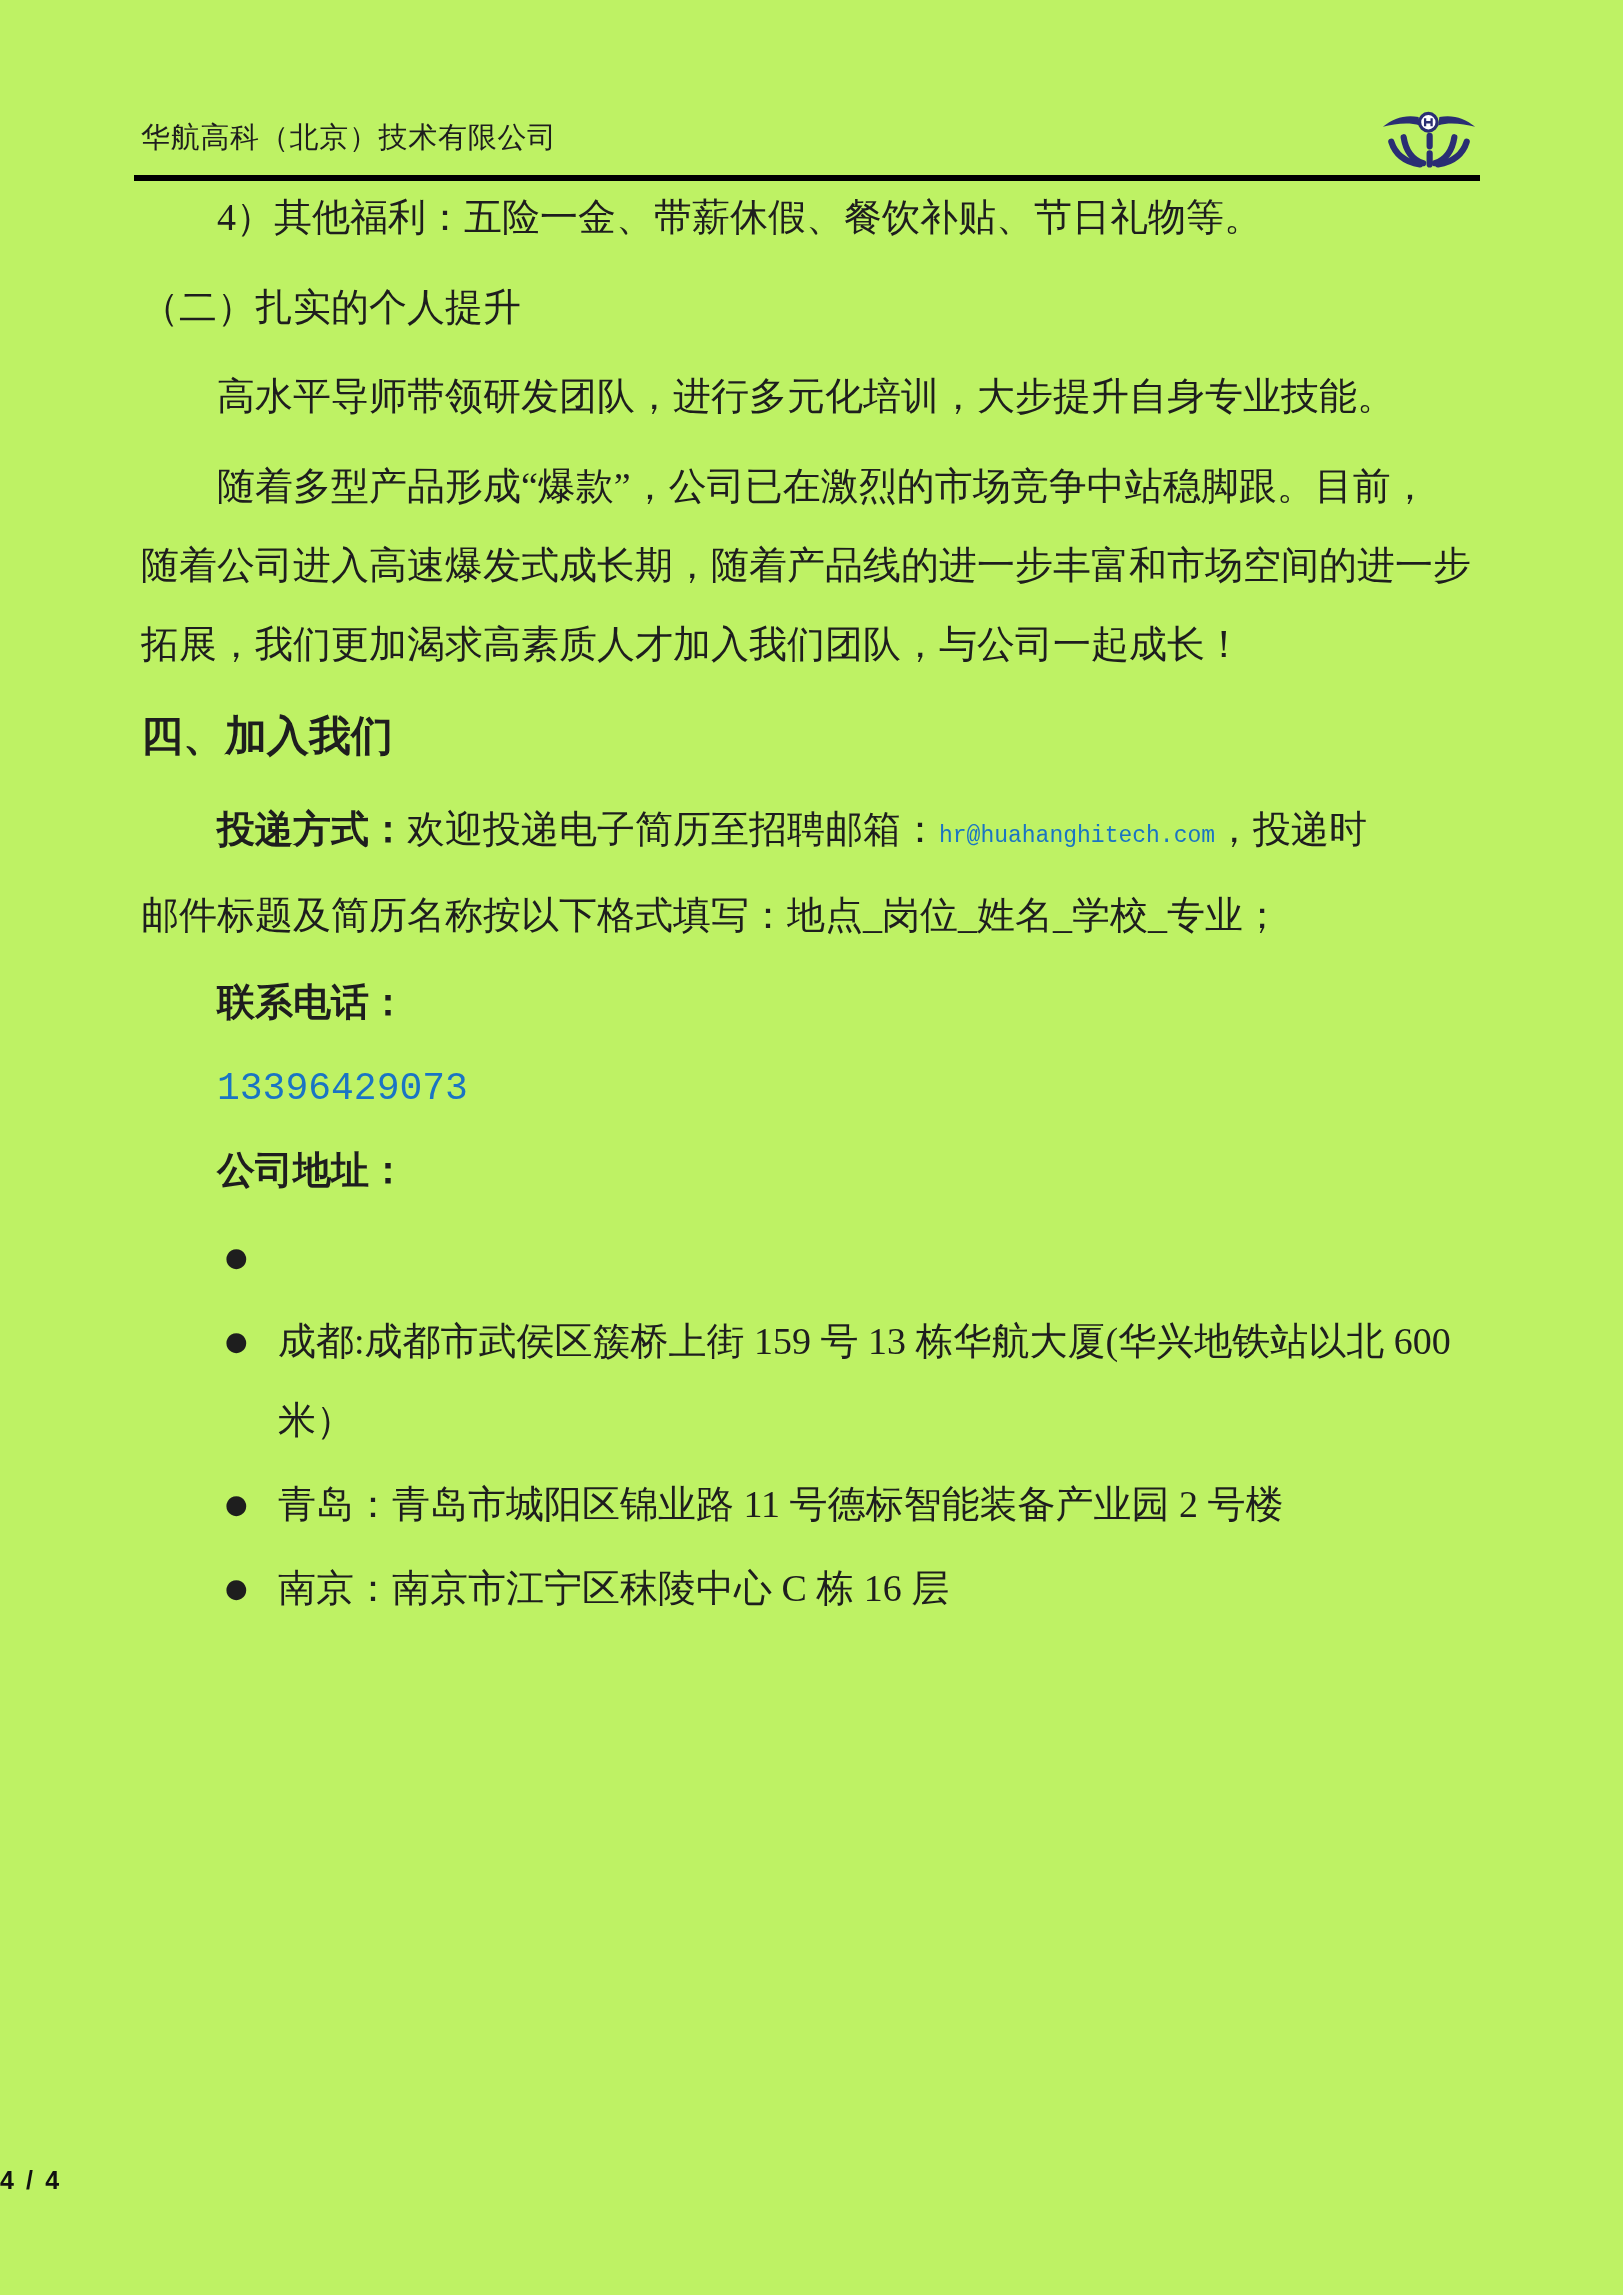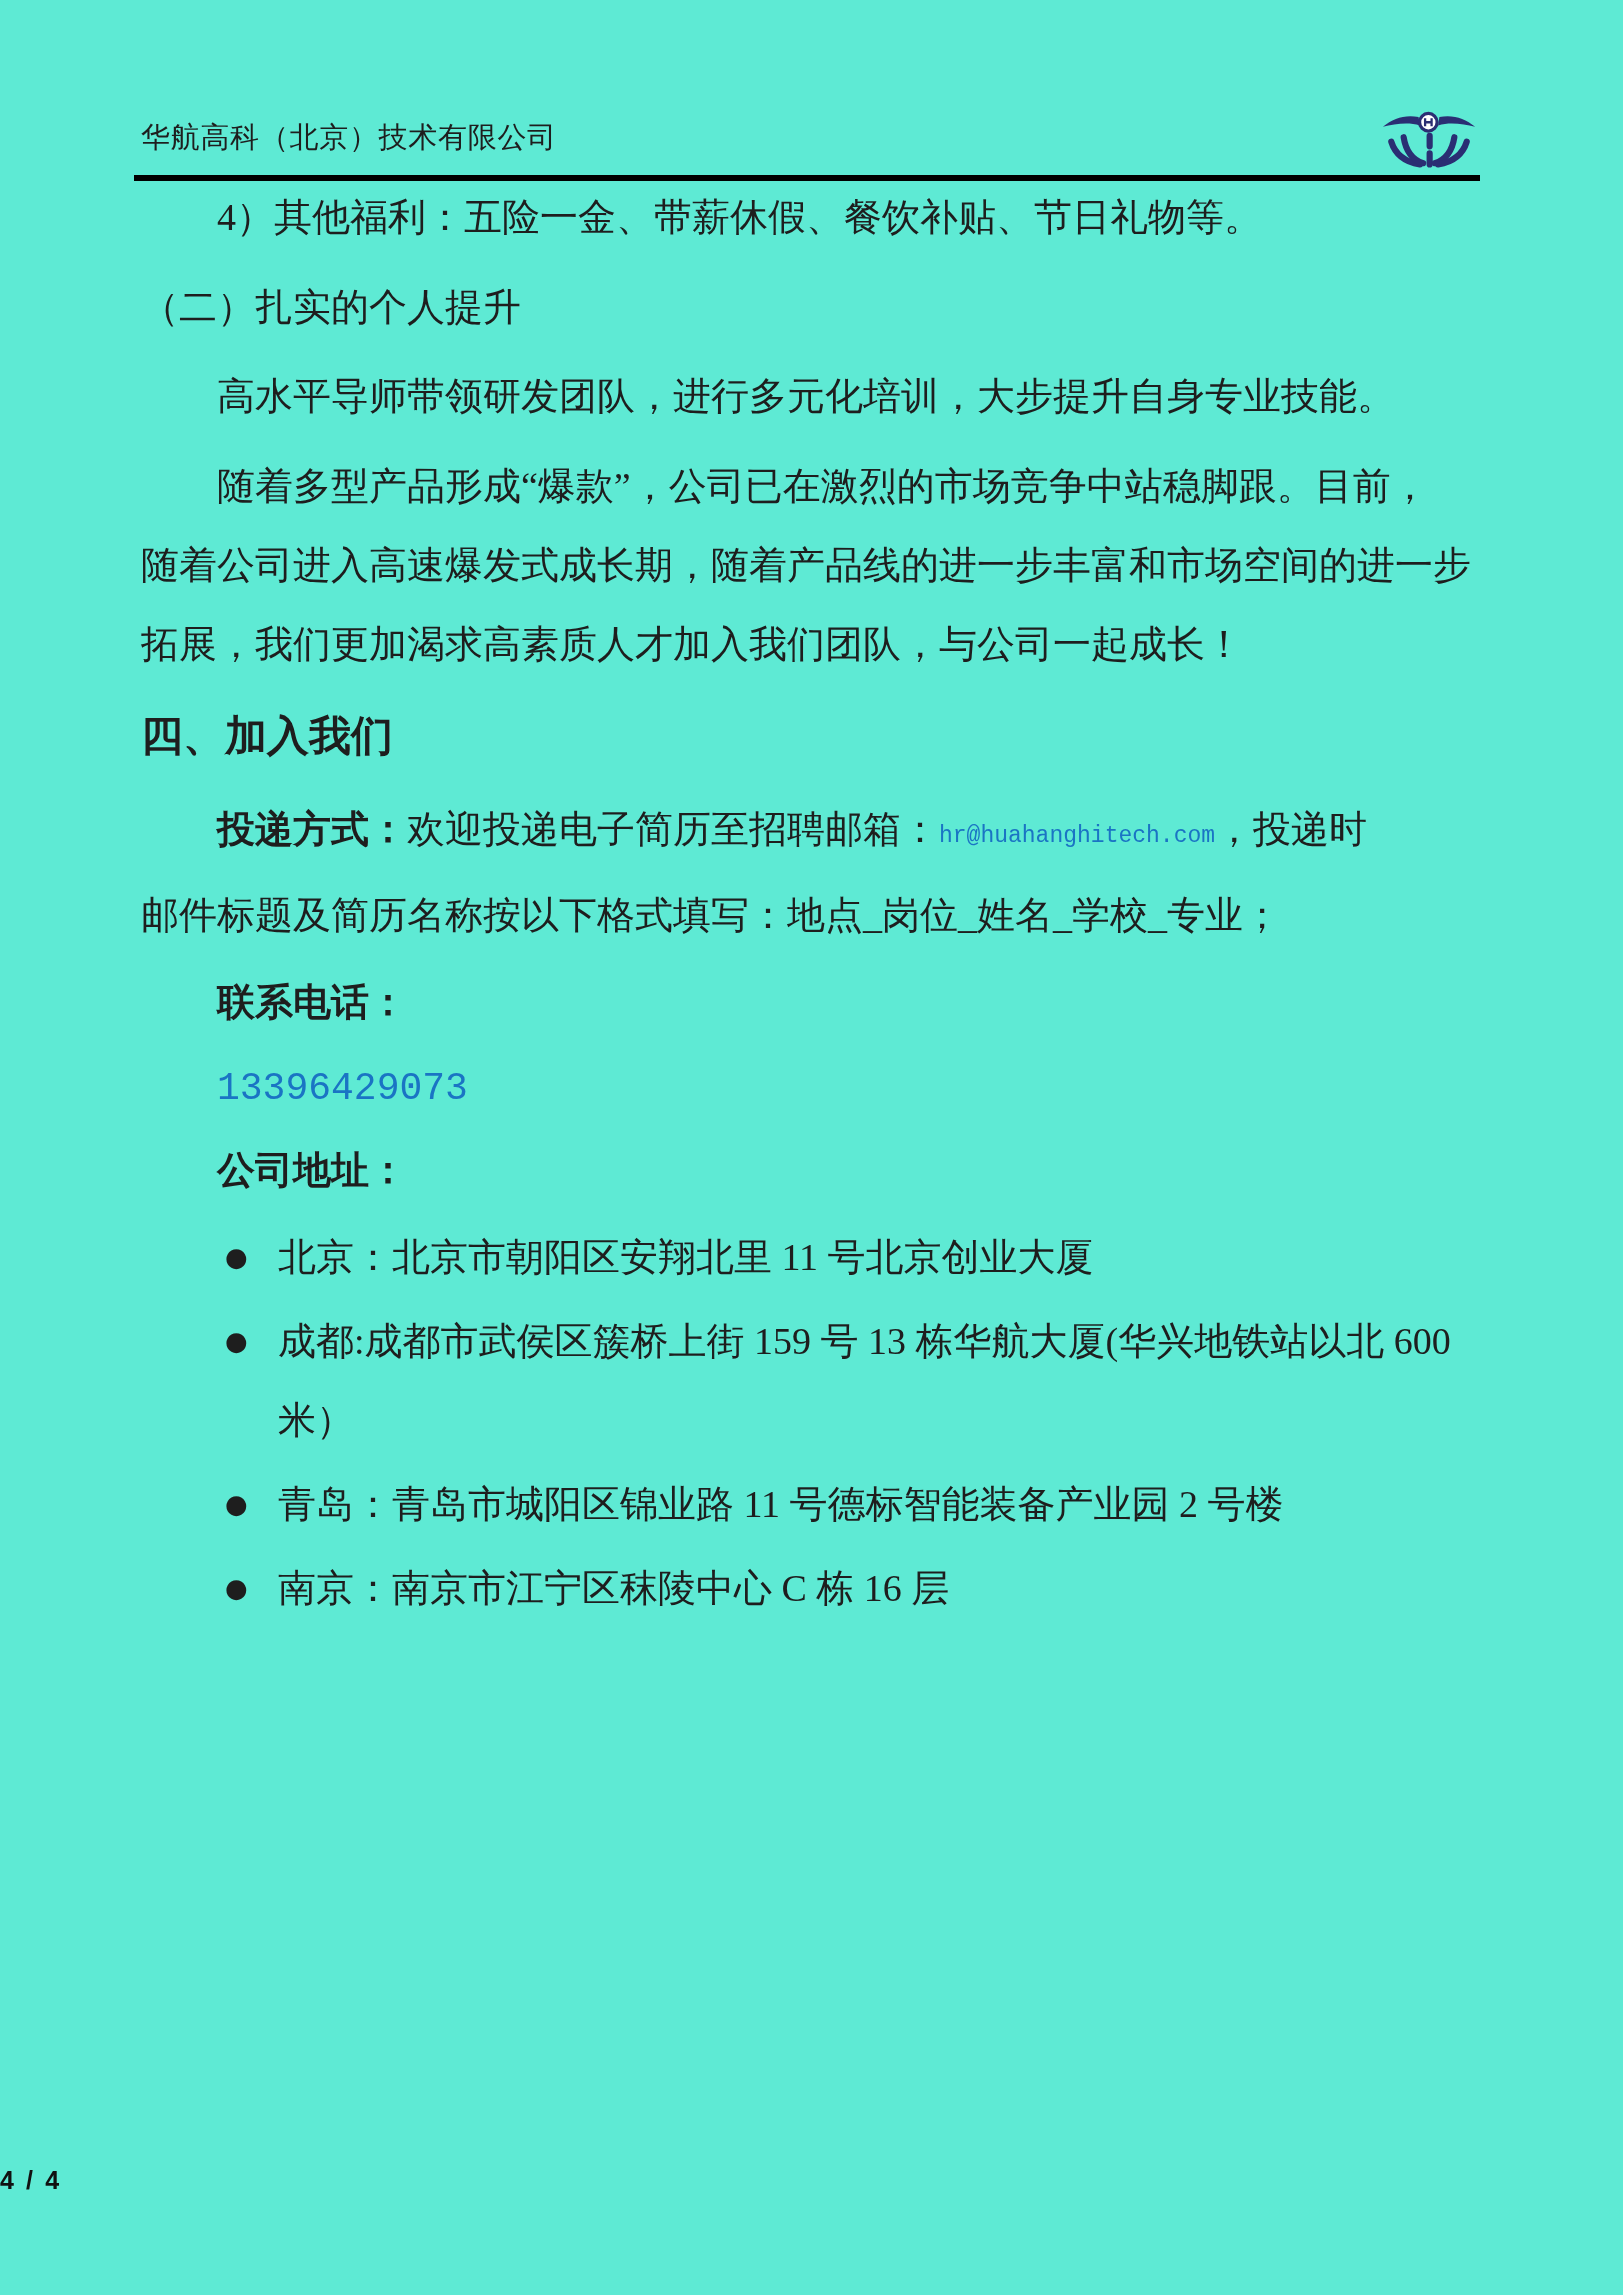--- a/index.html
+++ b/index.html
@@ -1,19 +1,19 @@
 <!DOCTYPE html>
 <html style="font-size:10.5px"><head>
 <meta charset="utf-8">
 <style>
   html,body{margin:0;padding:0;background:#e8e8e8;}
   .page{
     position:relative;
     width:1623px;height:2295px;
-    background:#5eead4;
+    background:#bef264;
     font-family:"Liberation Serif","DejaVu Serif",serif;
     color:#1e1e1e;
     overflow:hidden;
   }
   
   .company-name{
     position:absolute;left:141px;top:118px;
     font-size:29px;line-height:39px;letter-spacing:0.7px;
     white-space:nowrap;
   }
@@ -106,23 +106,20 @@
     </div>
 
     <p class="line block mb-sm indent-2 bold">联系电话：</p>
 
     <p class="line block mb-sm indent-2"><a class="phone" href="#">13396429073</a></p>
 
     <p class="line block mb-sm indent-2 bold">公司地址：</p>
 
     <div class="bullet-item">
       <span class="bullet-marker">●</span>
-      <div class="bullet-text">
-        <p class="line">北京：北京市朝阳区安翔北里 11 号北京创业大厦</p>
-      </div>
     </div>
 
     <div class="bullet-item">
       <span class="bullet-marker">●</span>
       <div class="bullet-text">
         <p class="line">成都:成都市武侯区簇桥上街 159 号 13 栋华航大厦(华兴地铁站以北 600</p>
         <p class="line">米）</p>
       </div>
     </div>
 

